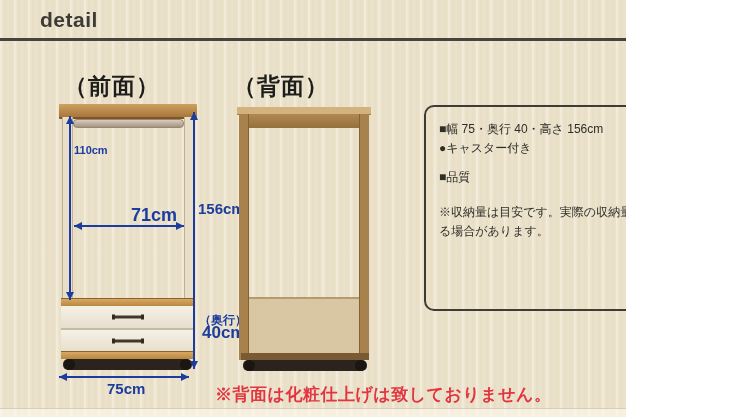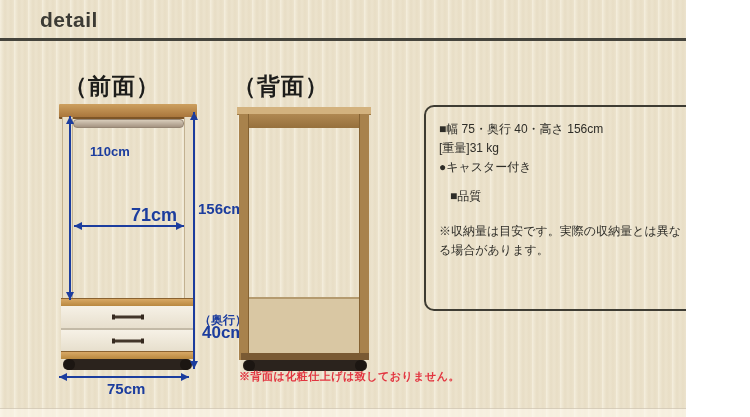--- a/index.html
+++ b/index.html
@@ -1,17 +1,17 @@
 <!DOCTYPE html>
 <html><head>
 <meta charset="utf-8">
 <style>
   html,body{margin:0;padding:0;}
   .canvas{
-    position:relative; width:686px; height:417px; overflow:hidden;
+    position:relative; width:626px; height:417px; overflow:hidden;
     font-family:"Liberation Sans", sans-serif;
     background-color:#ece3cd;
     background-image:
       repeating-linear-gradient(90deg,
         rgba(255,252,242,0.45) 0px, rgba(255,252,242,0) 3px,
         rgba(190,170,130,0.10) 5px, rgba(255,252,242,0) 8px,
         rgba(222,208,178,0.28) 11px, rgba(255,252,242,0) 14px);
   }
   .abs{position:absolute;}
 
@@ -68,40 +68,40 @@
   .arr-v::before,.arr-v::after{content:""; position:absolute; left:-3px; width:0; height:0;
     border-left:4px solid transparent; border-right:4px solid transparent;}
   .arr-v::before{top:0; border-bottom:8px solid #1c3d9e;}
   .arr-v::after{bottom:0; border-top:8px solid #1c3d9e;}
   .arr-h{height:2px; background:#1c3d9e;}
   .arr-h::before,.arr-h::after{content:""; position:absolute; top:-3px; width:0; height:0;
     border-top:4px solid transparent; border-bottom:4px solid transparent;}
   .arr-h::before{left:0; border-right:8px solid #1c3d9e;}
   .arr-h::after{right:0; border-left:8px solid #1c3d9e;}
   .arr-110{left:69px; top:116px; height:184px;}
-  .lbl-110{left:90px; top:144px; font-size:13px;}
+  .lbl-110{left:74px; top:144px; font-size:11px;}
   .arr-71{left:74px; top:225px; width:110px;}
   .lbl-71{left:131px; top:205px; font-size:18px;}
   .arr-156{left:193px; top:112px; height:257px;}
   .lbl-156{left:198px; top:200px; font-size:15px;}
   .lbl-depth-cap{left:199px; top:312px; font-size:12px;}
   .lbl-depth{left:202px; top:323px; font-size:17px;}
   .arr-75{left:59px; top:376px; width:130px;}
   .lbl-75{left:107px; top:380px; font-size:15px;}
 
   
-  .back-note{left:215px; top:369px; font-size:11px; font-weight:bold; color:#e23540; letter-spacing:0.5px;margin-left:24px;}
+  .back-note{left:215px; top:383px; font-size:17px; font-weight:bold; color:#e23540; letter-spacing:0.5px;}
 
   
   .spec-box{left:424px; top:105px; width:278px; height:206px; box-sizing:border-box;
     border:2px solid #3e3c33; border-radius:10px; padding:13px 9px 8px 13px;
     font-size:12px; line-height:19px; color:#2e2d28; overflow:hidden;}
   .spec-line{white-space:nowrap;}
   .spec-line.wrap{white-space:normal;margin-top:16px;}
-  .spec-line.gap-top{margin-top:10px;margin-left:11px;}
+  .spec-line.gap-top{margin-top:10px;}
 </style>
 </head>
 <body>
 
 <div class="canvas">
 
   <div class="abs page-title">detail</div>
   <div class="abs header-rule"></div>
 
   <div>
@@ -141,20 +141,19 @@
     <div class="abs b-post b-post-l"></div>
     <div class="abs b-post b-post-r"></div>
     <div class="abs b-panel"></div>
     <div class="abs b-base"></div>
     <div class="abs casters b-casters"></div>
     <div class="abs back-note">※背面は化粧仕上げは致しておりません。</div>
   </div>
 
   <div class="abs spec-box">
     <div class="spec-line">■幅 75・奥行 40・高さ 156cm</div>
-    <div class="spec-line">[重量]31 kg</div>
     <div class="spec-line">●キャスター付き</div>
     <div class="spec-line gap-top">■品質</div>
     <div class="spec-line wrap">※収納量は目安です。実際の収納量とは異なる場合があります。</div>
   </div>
 
   <div class="abs bottom-band"></div>
 </div>
 
 </body></html>

